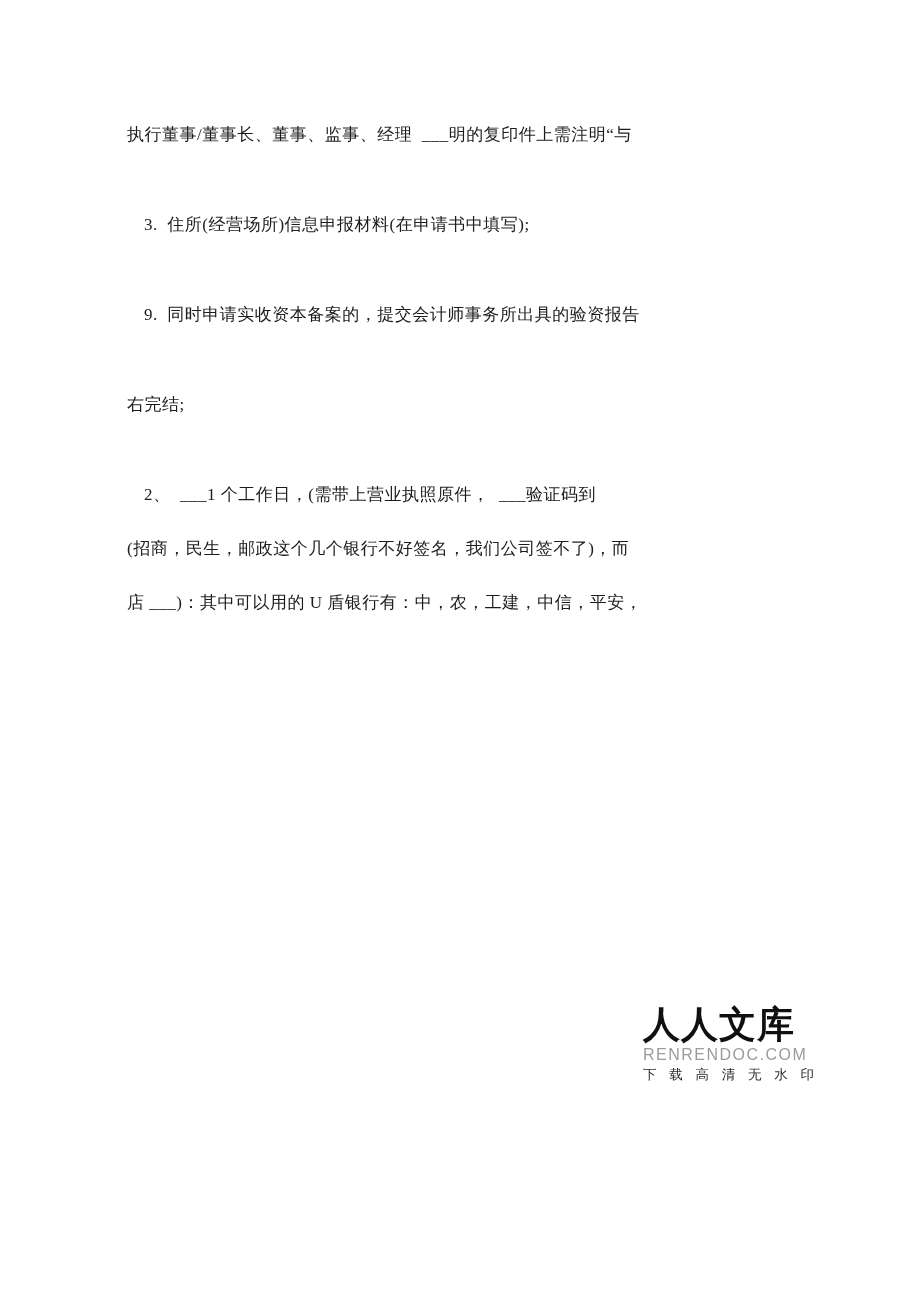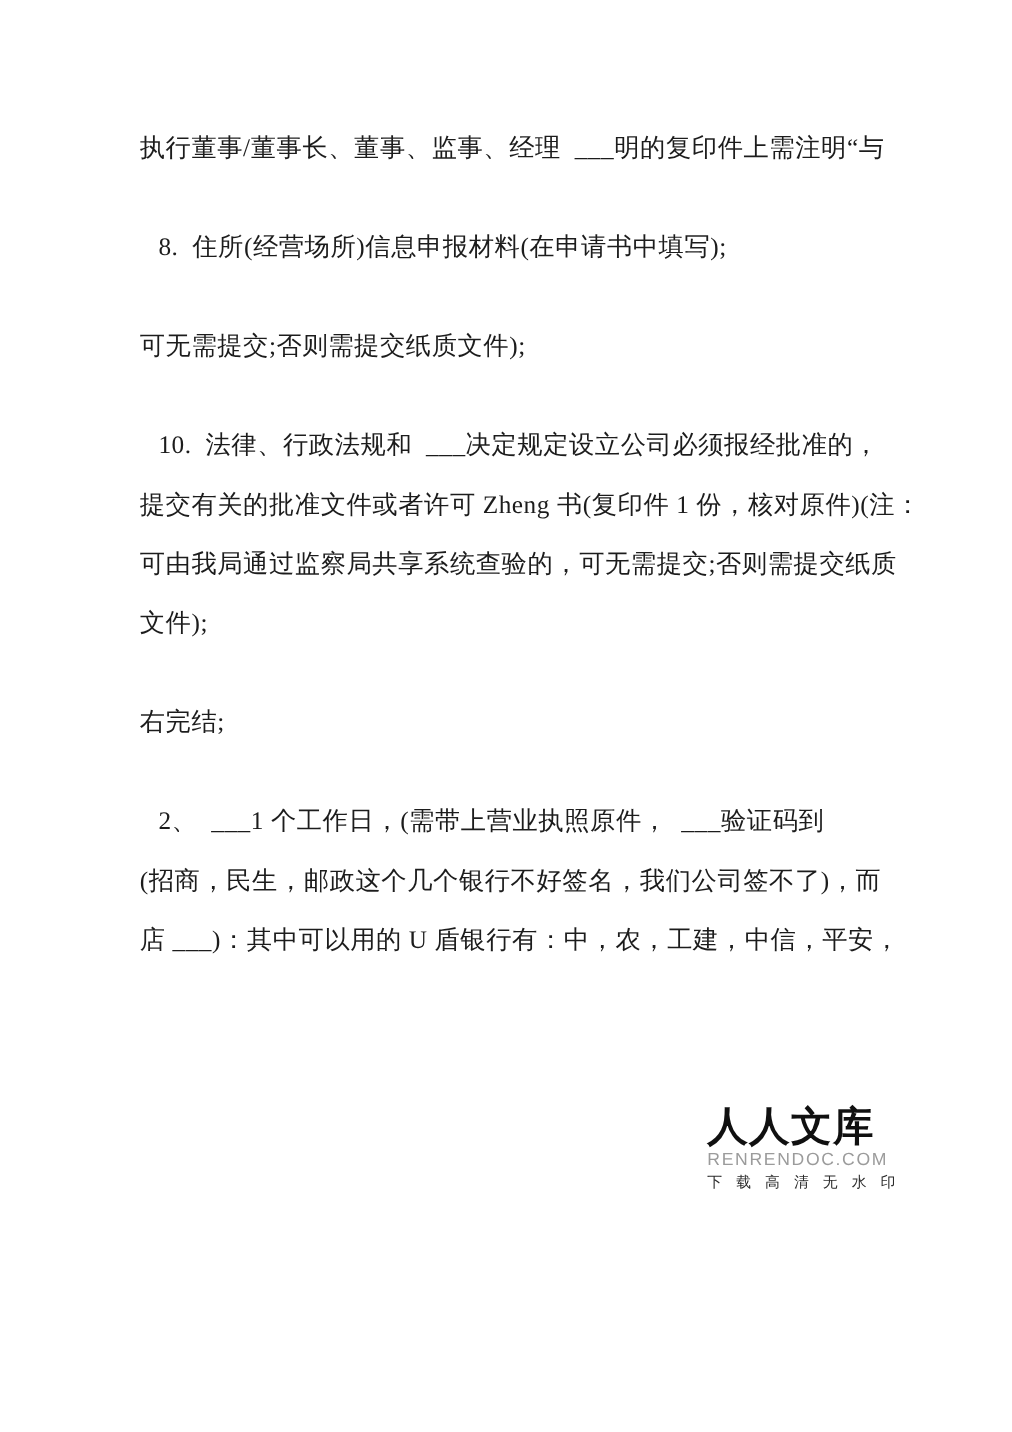--- a/index.html
+++ b/index.html
@@ -13,21 +13,21 @@
     color: #1c1c1c;
   }
   .content {
     position: relative;
     z-index: 1;
     padding: 108px 127px 0 127px;
   }
   .para { margin: 0 0 36px 0; }
   .para:last-child { margin-bottom: 0; font-family: Liberation Serif, serif; }
   .line {
-    font-size: 23px;
+    font-size: 17px;
     line-height: 54px;
     white-space: pre;
     letter-spacing: 0.5px;
   }
   .line.indent { padding-left: 17px; }
 
   .watermark {
     position: absolute;
     left: 643px;
     top: 1006px;
@@ -70,33 +70,27 @@
   <div class="wm-tagline">下 载 高 清 无 水 印</div>
 </div>
 
 <div class="content">
 
   <div class="para">
     <div class="line">执行董事/董事长、董事、监事、经理  ___明的复印件上需注明“与</div>
   </div>
 
   <div class="para">
-    <div class="line indent">8.  住所(经营场所)信息申报材料(在申请书中填写);</div>
+    <div class="line indent">3.  住所(经营场所)信息申报材料(在申请书中填写);</div>
   </div>
 
   <div class="para">
-    <div class="line">可无需提交;否则需提交纸质文件);</div>
+    <div class="line indent">9.  同时申请实收资本备案的，提交会计师事务所出具的验资报告</div>
   </div>
 
-  <div class="para">
-    <div class="line indent">10.  法律、行政法规和  ___决定规定设立公司必须报经批准的，</div>
-    <div class="line">提交有关的批准文件或者许可 Zheng 书(复印件 1 份，核对原件)(注：</div>
-    <div class="line">可由我局通过监察局共享系统查验的，可无需提交;否则需提交纸质</div>
-    <div class="line">文件);</div>
-  </div>
 
 
   <div class="para">
     <div class="line">右完结;</div>
   </div>
 
   <div class="para">
     <div class="line indent">2、  ___1 个工作日，(需带上营业执照原件，  ___验证码到</div>
     <div class="line">(招商，民生，邮政这个几个银行不好签名，我们公司签不了)，而</div>
     <div class="line">店 ___)：其中可以用的 U 盾银行有：中，农，工建，中信，平安，</div>

